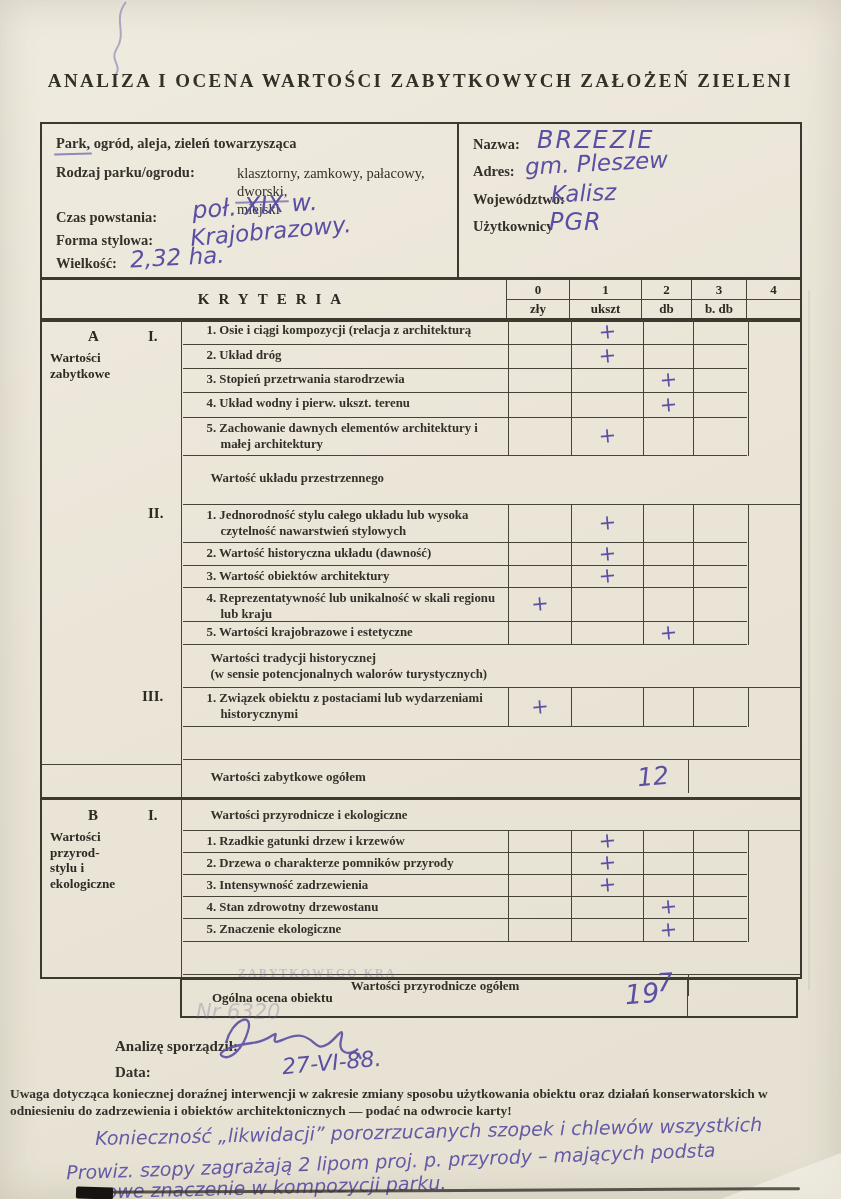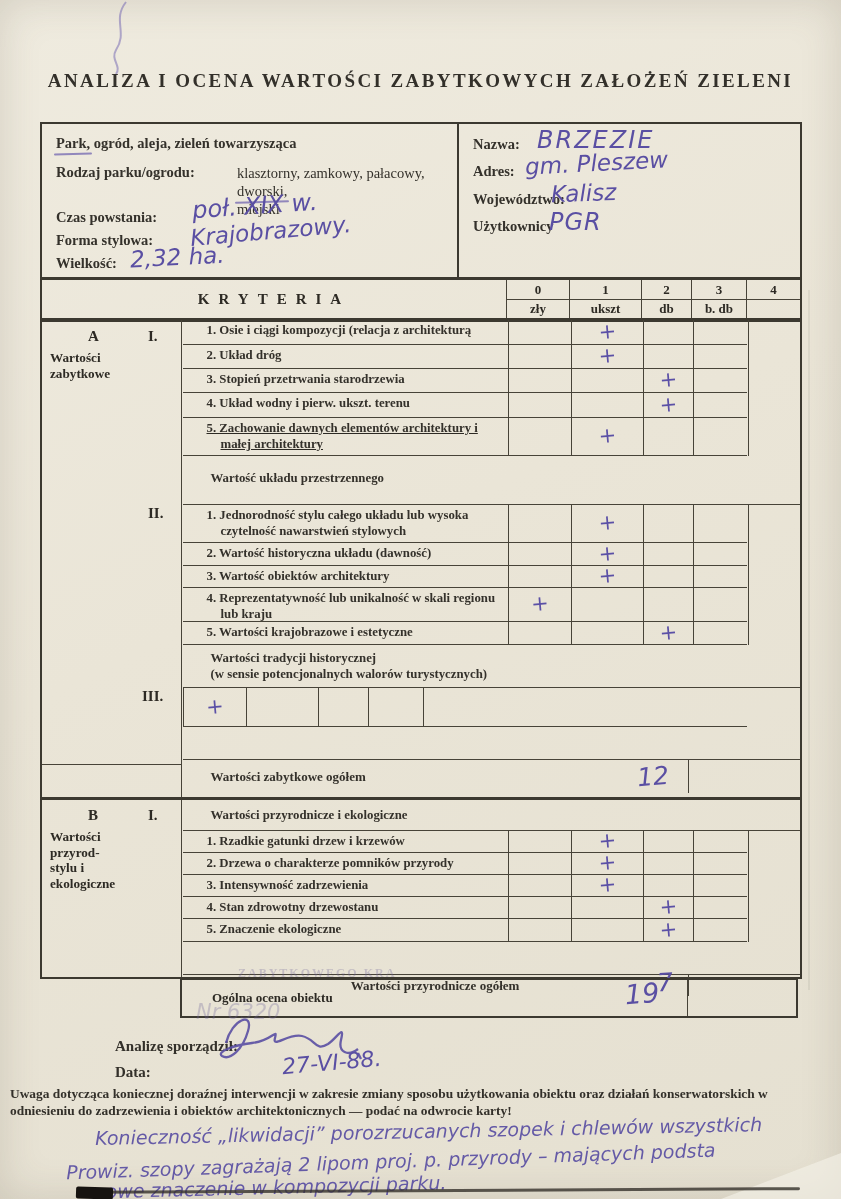--- a/index.html
+++ b/index.html
@@ -223,21 +223,21 @@
         <div class="cc cw2">
             <span class="mark">+</span>
           </div>
         <div class="cc cw3">
             <span class="mark"></span>
           </div>
         <div class="cc cw4">
             <span class="mark"></span>
           </div>
       </div>
-      <div class="crow two" style="height:38px;text-decoration:underline;">
+      <div class="crow two" style="height:38px;">
         <div class="ctext">5. Zachowanie dawnych elementów architektury i małej architektury</div>
         <div class="cc cw0">
             <span class="mark"></span>
           </div>
         <div class="cc cw1">
             <span class="mark">+</span>
           </div>
         <div class="cc cw2">
             <span class="mark"></span>
           </div>
@@ -341,20 +341,21 @@
             <span class="mark"></span>
           </div>
       </div>
 
       <div class="ghdr" style="height:43px;padding-top:5px;line-height:16px;">
         <span>Wartości tradycji historycznej</span><br>
         <span>(w sensie potencjonalnych walorów turystycznych)</span>
       </div>
 
       <div class="crow two" style="height:39px;">
+        <div class="ctext">1. Związek obiektu z postaciami lub wydarzeniami historycznymi</div>
         <div class="cc cw0">
             <span class="mark">+</span>
           </div>
         <div class="cc cw1">
             <span class="mark"></span>
           </div>
         <div class="cc cw2">
             <span class="mark"></span>
           </div>
         <div class="cc cw3">

